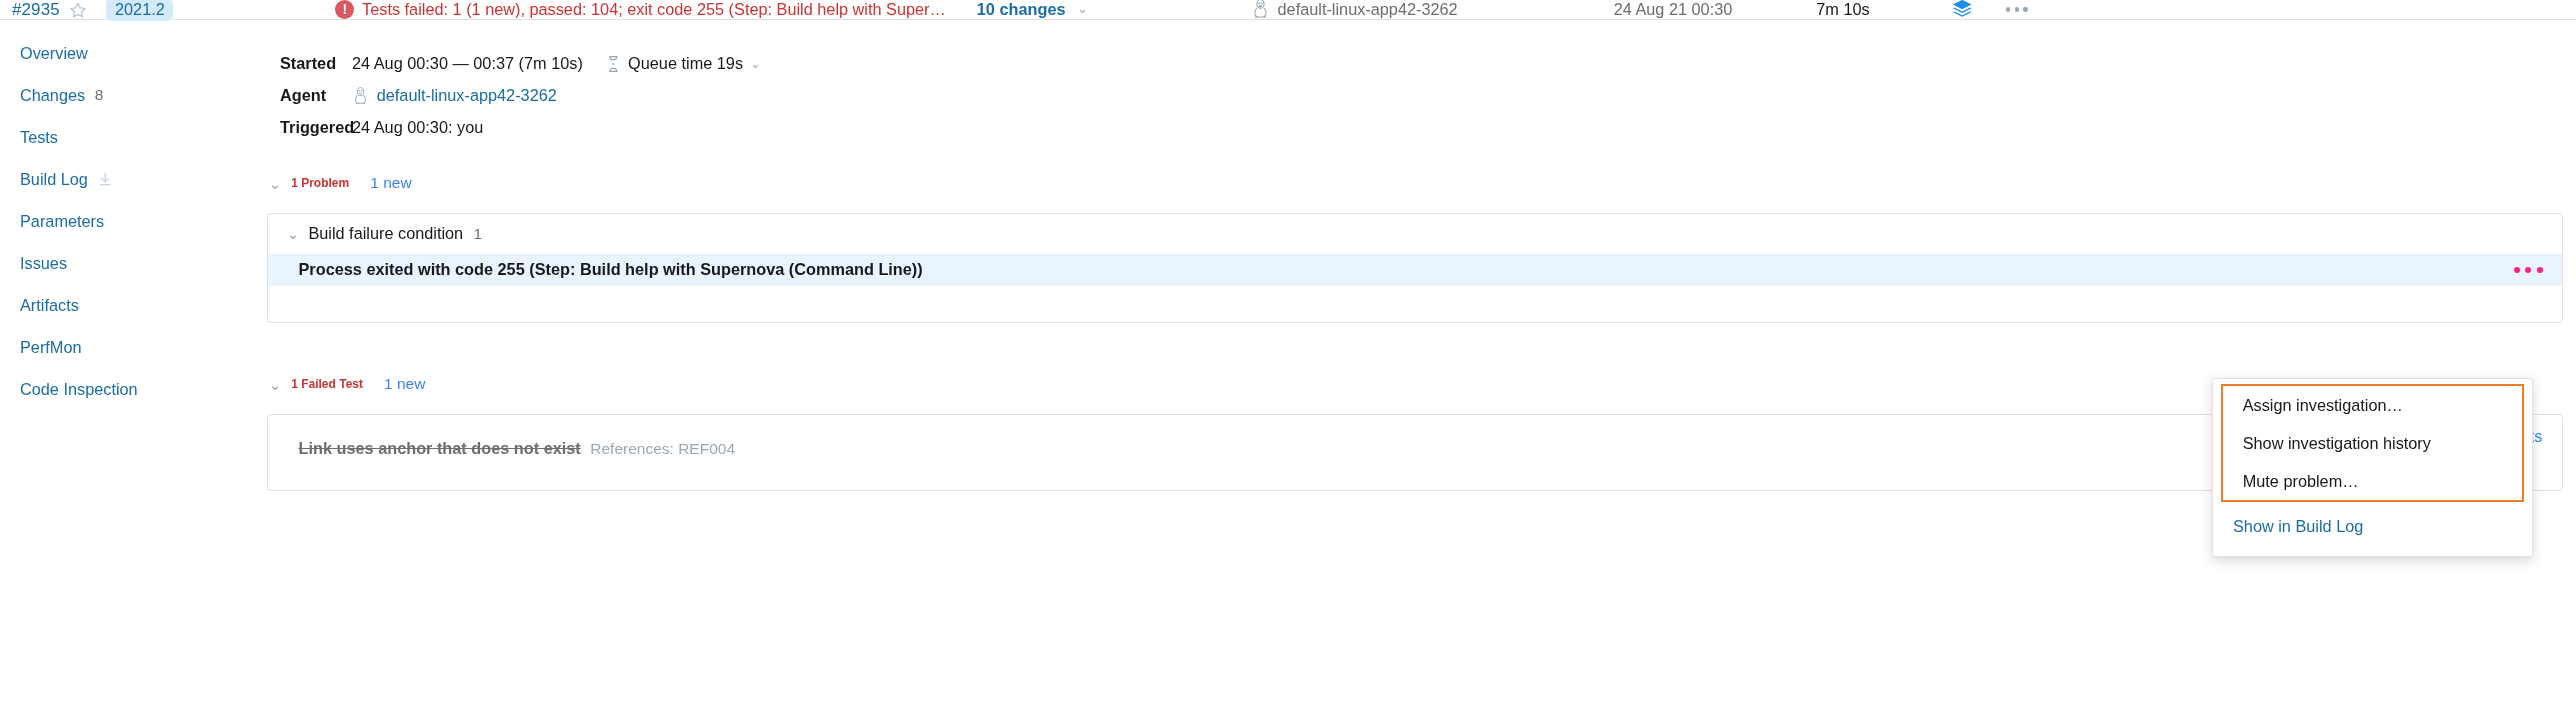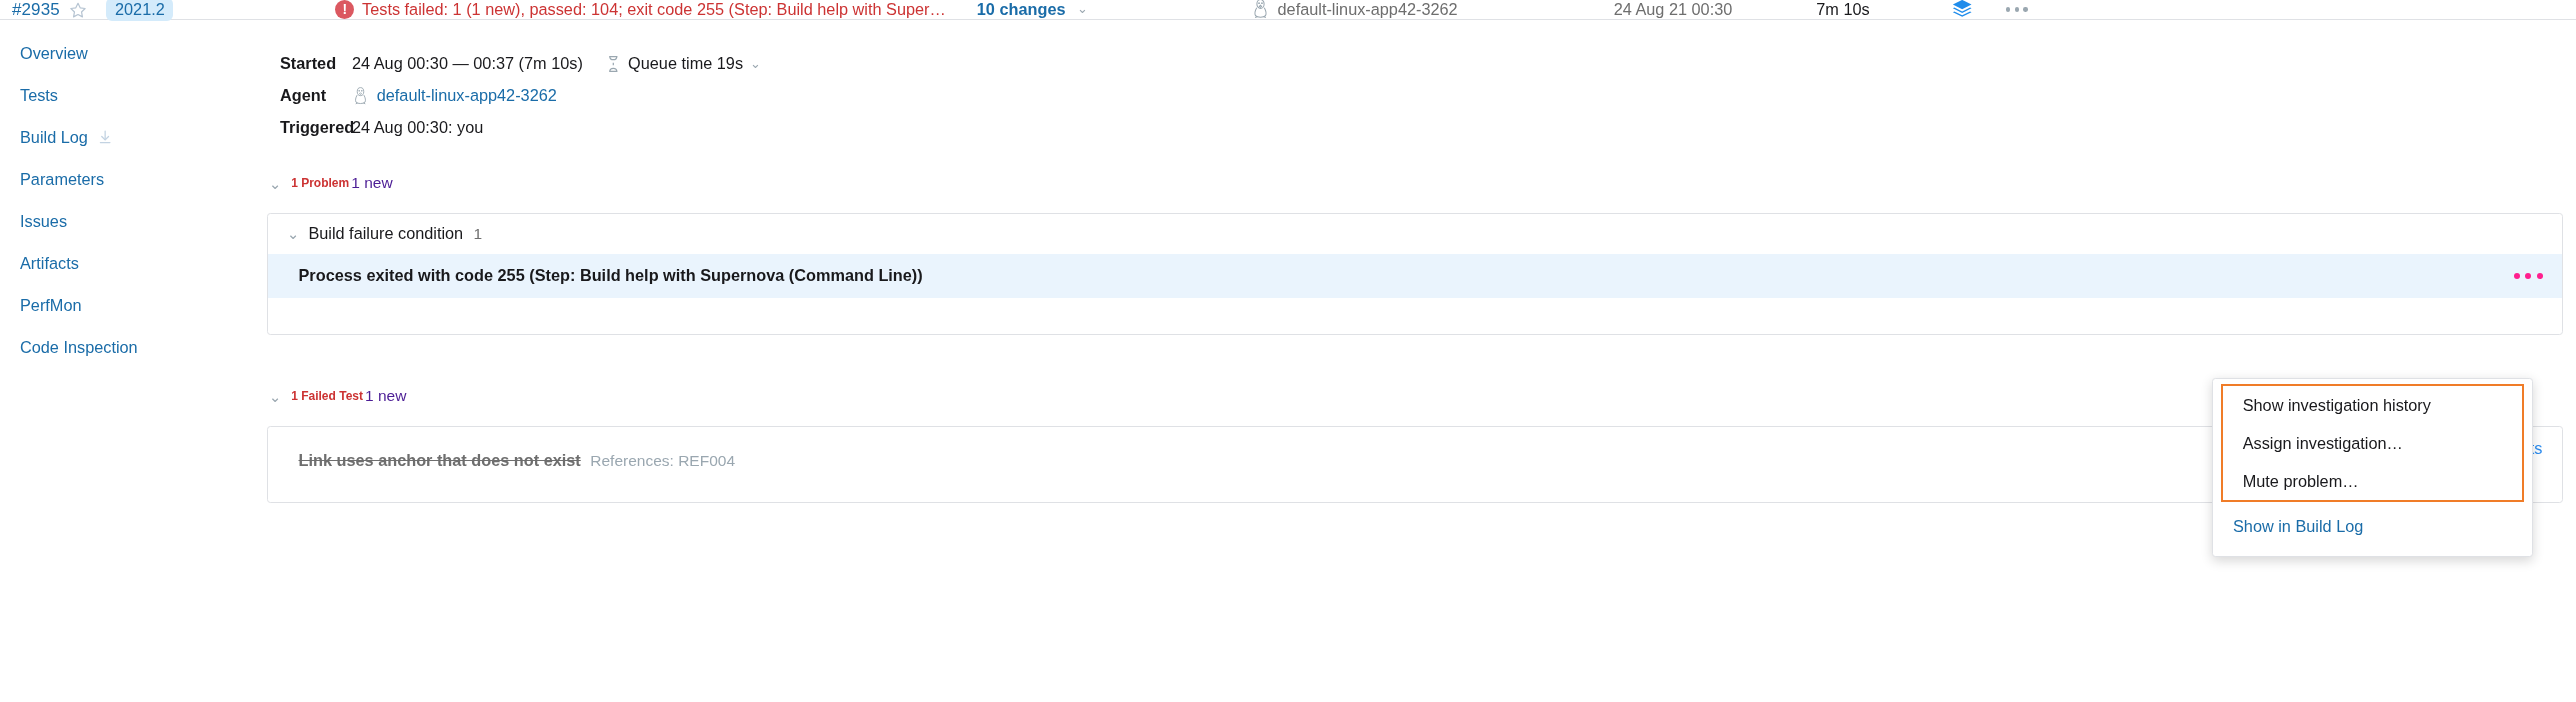--- a/index.html
+++ b/index.html
@@ -178,21 +178,21 @@
   .sec-head.tests { margin-top: 48px; }
   .chev {
     width: 17px; color: #9aa7b0; font-size: 14.6px;
     display: inline-flex; align-items: center; justify-content: center;
     margin-right: 7.7px;
   }
   .sec-title {
     color: #cc3333; font-weight: bold; font-size: 12px;
   }
   .sec-sub {
-    margin-left: 2px; color: #4c1d95; font-size: 15.5px;
+    margin-left: 21px; color: #3b82f6; font-size: 15.5px;
   }
 
   
   .panel {
     margin-top: 15.5px;
     margin-left: 15.5px;
     width: 2296px;
     border: 0.9px solid #dfe1e5;
     border-radius: 3.4px;
     background: #fff;
@@ -206,21 +206,21 @@
     padding-left: 17px;
     font-size: 16.3px;
     color: #19191c;
   }
   .subgroup .chev { margin-right: 6.9px; }
   .subgroup-count { margin-left: 10.3px; color: #6e6e6e; font-size: 15.5px; }
 
   .problem-row {
     background: #eaf4fd;
     display: flex; align-items: center;
-    height: 44px;
+    height: 32px;
     padding-left: 31px;
     position: relative;
   }
   .problem-text {
     font-size: 16.3px; font-weight: bold; color: #19191c;
   }
   .row-dots {
     position: absolute; right: 19px; top: 50%;
     transform: translateY(-50%);
     display: inline-flex; gap: 5.2px; align-items: center;
@@ -344,20 +344,24 @@
   <span class="topdots">
     <i></i>
     <i></i>
     <i></i>
   </span>
 </div>
 
 <div class="sidebar">
   <div class="side-item">
     <span>Overview</span>
+  </div>
+  <div class="side-item">
+    <span>Changes</span>
+    <span class="side-count">8</span>
   </div>
   <div class="side-item">
     <span>Tests</span>
   </div>
   <div class="side-item">
     <span>Build Log</span>
     <span class="dl-icon">
       <svg width="16.3" height="16.3" viewBox="0 0 24 24" fill="none" stroke="#c3d3e2" stroke-width="1.9" stroke-linecap="round">
         <path d="M12 3 V15"></path>
           <path d="M7 11 l5 5 5-5"></path>
@@ -464,24 +468,24 @@
         <span class="failed-refs">References: REF004</span>
       </div>
     </div>
   </div>
 
 </div>
 
 <div class="ctx-menu">
   <div class="ctx-hl">
     <div class="ctx-item">
+      <span>Assign investigation…</span>
+    </div>
+    <div class="ctx-item">
       <span>Show investigation history</span>
-    </div>
-    <div class="ctx-item">
-      <span>Assign investigation…</span>
     </div>
     <div class="ctx-item">
       <span>Mute problem…</span>
     </div>
   </div>
   <div class="ctx-after">
     <div class="ctx-item link">
       <span>Show in Build Log</span>
     </div>
   </div>

